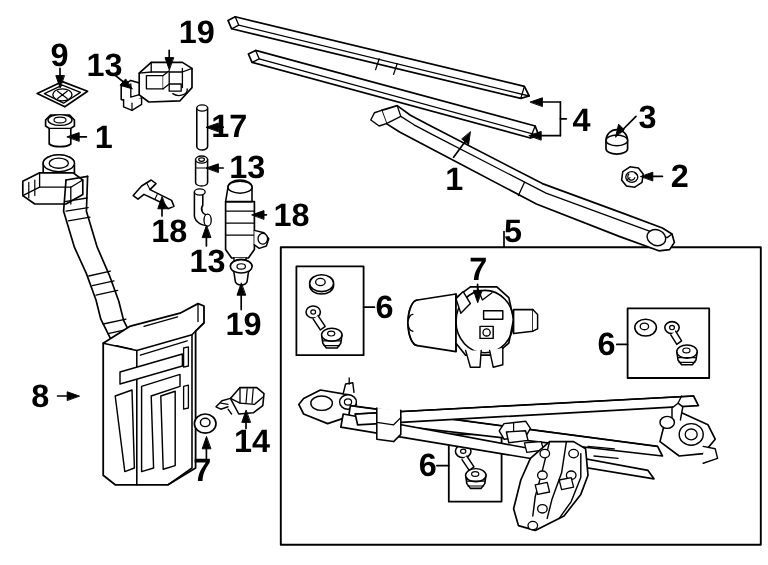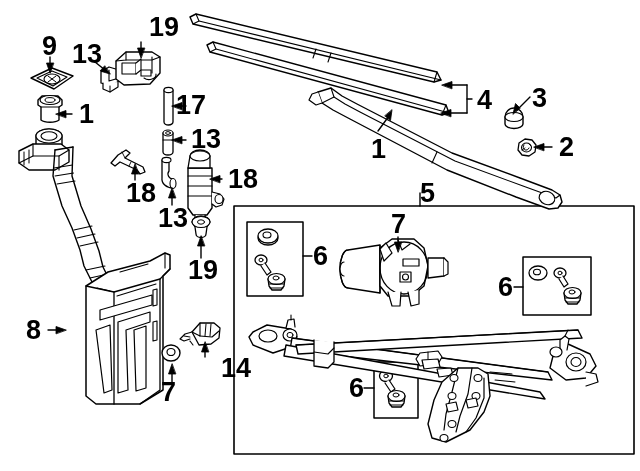--- a/index.html
+++ b/index.html
@@ -400,20 +400,20 @@
 <div class="lbl l-lg" style="left:498px;top:274px;">6</div>
 <div class="lbl l-lg" style="left:349px;top:375px;">6</div>
 <div class="lbl l-lg" style="left:391px;top:211px;">7</div>
 <div class="lbl l-lg" style="left:26px;top:317px;">8</div>
 <div class="lbl l-lg" style="left:42px;top:33px;">9</div>
 <div class="lbl l-lg" style="left:79px;top:101px;">1</div>
 <div class="lbl l-lg" style="left:228px;top:166px;">18</div>
 <div class="lbl l-lg" style="left:188px;top:257px;">19</div>
 <div class="lbl l-lg" style="left:72px;top:41px;">13</div>
 <div class="lbl l-lg" style="left:158px;top:205px;">13</div>
-<div class="lbl l-lg" style="left:195px;top:355px;margin-left:26px;">14</div>
+<div class="lbl l-lg" style="left:195px;top:355px;">14</div>
 <div class="lbl l-lg" style="left:161px;top:379px;">7</div>
 <div class="lbl l-lg" style="left:191px;top:126px;">13</div>
 <div class="lbl l-lg" style="left:176px;top:92px;">17</div>
 <div class="lbl l-lg" style="left:126px;top:180px;text-align:center;">18</div>
 <div class="lbl l-lg" style="left:149px;top:14px;">19</div>
 
 </div>
 
 </body></html>

